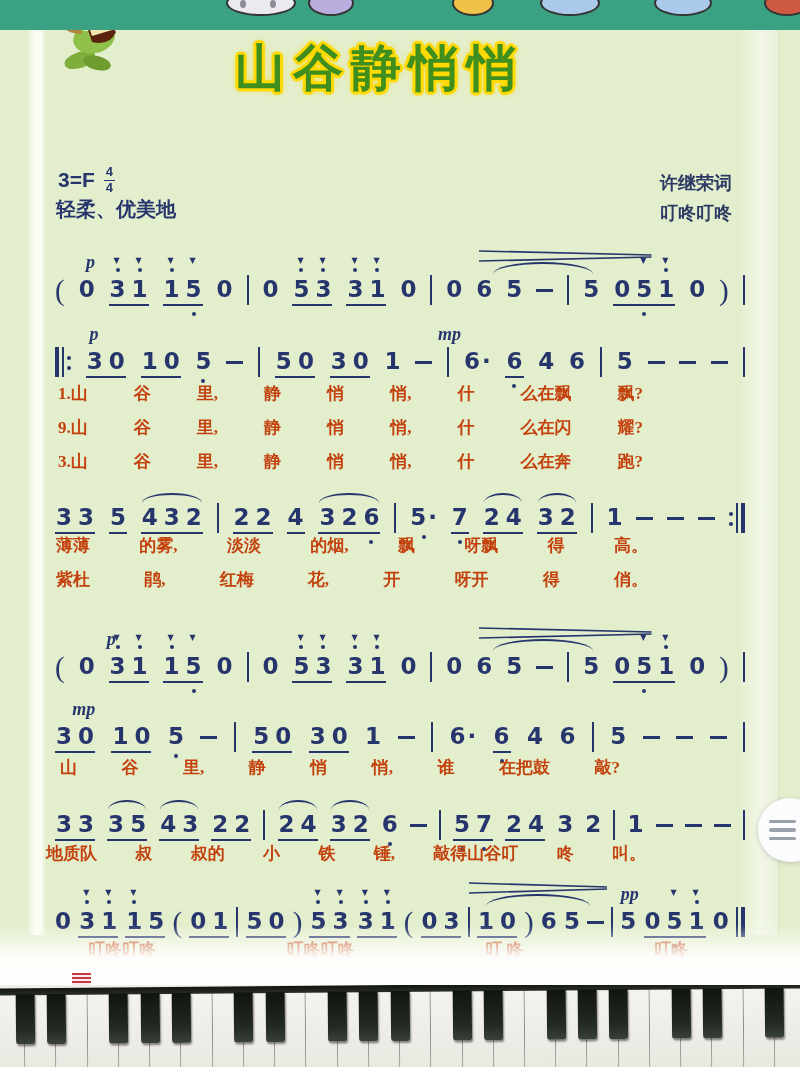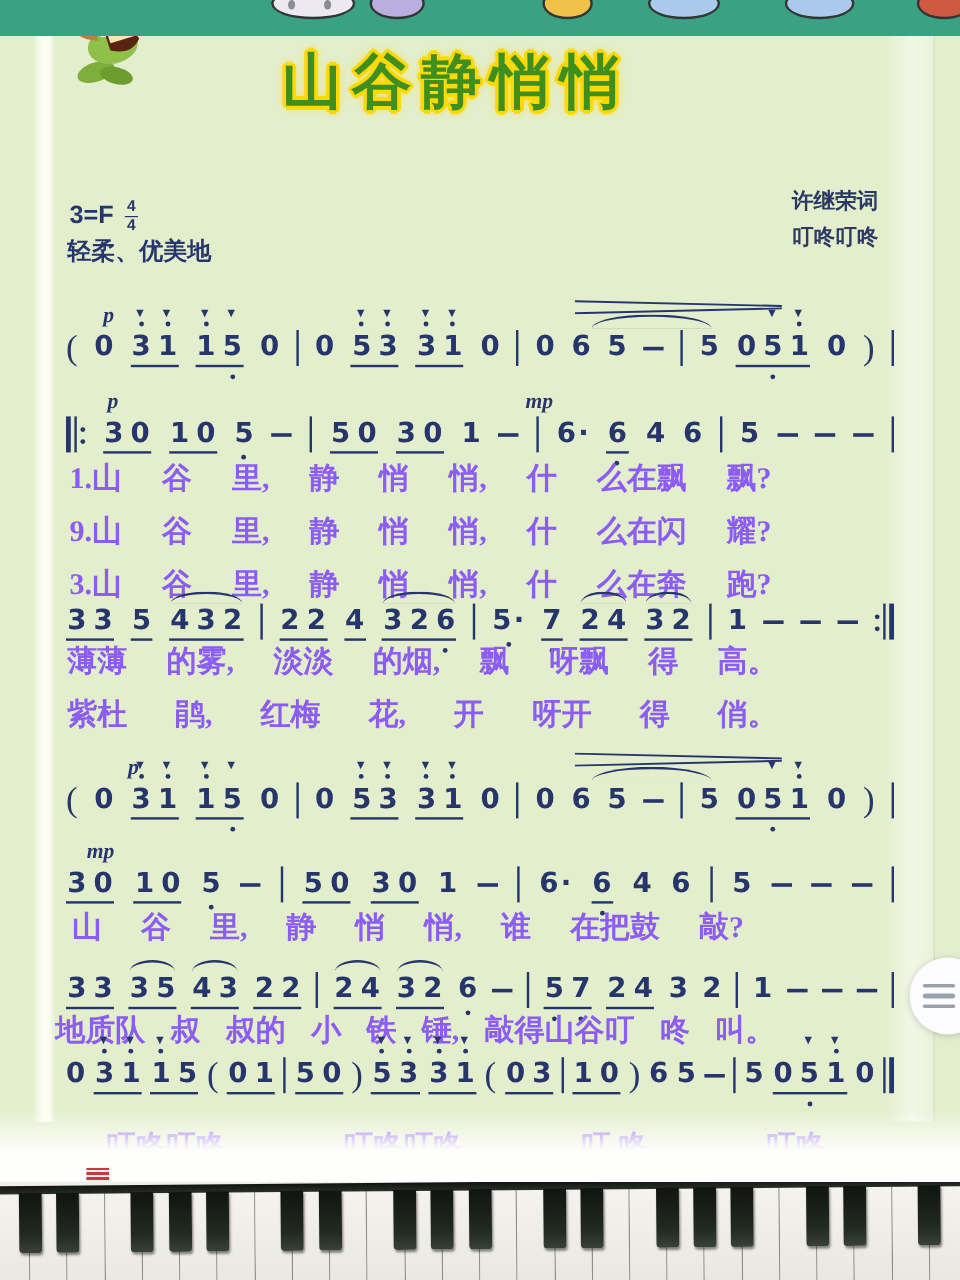--- a/index.html
+++ b/index.html
@@ -24,21 +24,21 @@
       text-shadow:-3px 0 var(--titleyellow),3px 0 var(--titleyellow),0 -3px var(--titleyellow),
                   0 3px var(--titleyellow),-2px -2px var(--titleyellow),2px 2px var(--titleyellow),
                   2px -2px var(--titleyellow),-2px 2px var(--titleyellow),0 0 9px var(--titleyellow);}
   .meta-key{position:absolute;left:58px;top:135px;display:flex;align-items:center;gap:9px;
       color:var(--ink);font-weight:bold;font-size:21px;}
   .ts{display:inline-flex;flex-direction:column;align-items:center;font-size:13px;line-height:1.05;font-weight:bold;}
   .ts i:first-child{border-bottom:1.5px solid var(--ink);padding:0 2px 1px;font-style:normal;}
   .ts i{font-style:normal;}
   .tempo{position:absolute;left:56px;top:166px;font-size:20px;font-weight:bold;color:var(--ink);
       font-family:"Liberation Sans",sans-serif;}
-  .credits{position:absolute;right:68px;top:122px;text-align:left;color:#2c3a63;
+  .credits{position:absolute;right:68px;top:138px;text-align:left;color:#2c3a63;
       font-family:"Liberation Serif",serif;font-size:18px;line-height:30px;font-weight:bold;}
   
   .score-line{position:absolute;left:55px;width:690px;color:var(--ink);}
   .ann{position:relative;height:26px;}
   .ann .dyn{position:absolute;top:2px;font-family:"Liberation Serif",serif;font-style:italic;
       font-weight:bold;font-size:18px;}
   .ann .tie{position:absolute;top:12px;height:10px;border-top:2px solid var(--ink);
       border-radius:100% 100% 0 0/200% 200% 0 0;}
   .ann svg{position:absolute;top:0;}
   .cells{display:flex;justify-content:space-between;align-items:flex-start;}
@@ -57,21 +57,21 @@
   .grp.u .m-lo{bottom:-14px;}
   .m-stac{position:absolute;left:50%;margin-left:-4px;top:-19px;font-size:8px;line-height:8px;}
   .dash{width:17px;height:3px;background:var(--ink);margin-top:13px;}
   .bar{width:2px;height:30px;background:var(--ink);margin-top:-1px;}
   .bar.thick{width:4px;}
   .paren{font-size:29px;font-weight:normal;line-height:28px;font-family:"Liberation Serif",serif;}
   .barwrap{display:flex;gap:3px;align-items:flex-start;}
   .repdots{display:flex;flex-direction:column;gap:6px;margin-top:8px;}
   .repdots b{width:4px;height:4px;border-radius:50%;background:var(--ink);}
   
-  .lyrics-block{position:absolute;color:#8b5cf6;font-family:"Liberation Serif",serif;font-size:25px;}
+  .lyrics-block{position:absolute;color:#c2410c;font-family:"Liberation Serif",serif;font-size:17px;}
   .lyr-row{display:flex;justify-content:space-between;margin-bottom:11px;font-weight:bold;}
   .b1{left:58px;top:352px;width:585px;}
   .b2{left:56px;top:504px;width:592px;}
   .lE{left:60px;top:726px;width:560px;}
   .lF{left:46px;top:812px;width:600px;}
   .lG{left:88px;top:908px;width:600px;}
   .sA{top:220px;} .sB{top:292px;} .sC{top:448px;} .sD{top:597px;} .sE{top:667px;}
   .sF{top:755px;} .sG{top:852px;}
   
   .menu-button{position:absolute;left:758px;top:798px;width:64px;height:64px;border-radius:50%;
@@ -683,20 +683,28 @@
           <span>叔的</span>
           <span>小</span>
           <span>铁</span>
           <span>锤,</span>
           <span>敲得山谷叮</span>
           <span>咚</span>
           <span>叫。</span>
         </div>
       </div>
     <div class="score-line sG">
+        <div class="ann">
+          <svg width="138" height="12" style="left: 60%;">
+            <line x1="0" y1="1" x2="138" y2="5" stroke="#26366d" stroke-width="1.6"></line>
+            <line x1="0" y1="11" x2="138" y2="7" stroke="#26366d" stroke-width="1.6"></line>
+          </svg>
+          <div class="tie" style="left: 62.5%; width: 15%;"></div>
+          <span class="dyn" style="left: 82%;">pp</span>
+        </div>
         <div class="cells">
           <div class="cell"><span class="note">0</span></div>
           <div class="cell">
             <div class="grp u">
               <span class="note">3<b class="m-hi"></b><b class="m-stac">▼</b></span>
               <span class="note">1<b class="m-hi"></b><b class="m-stac">▼</b></span>
             </div>
           </div>
           <div class="cell">
             <div class="grp u">

